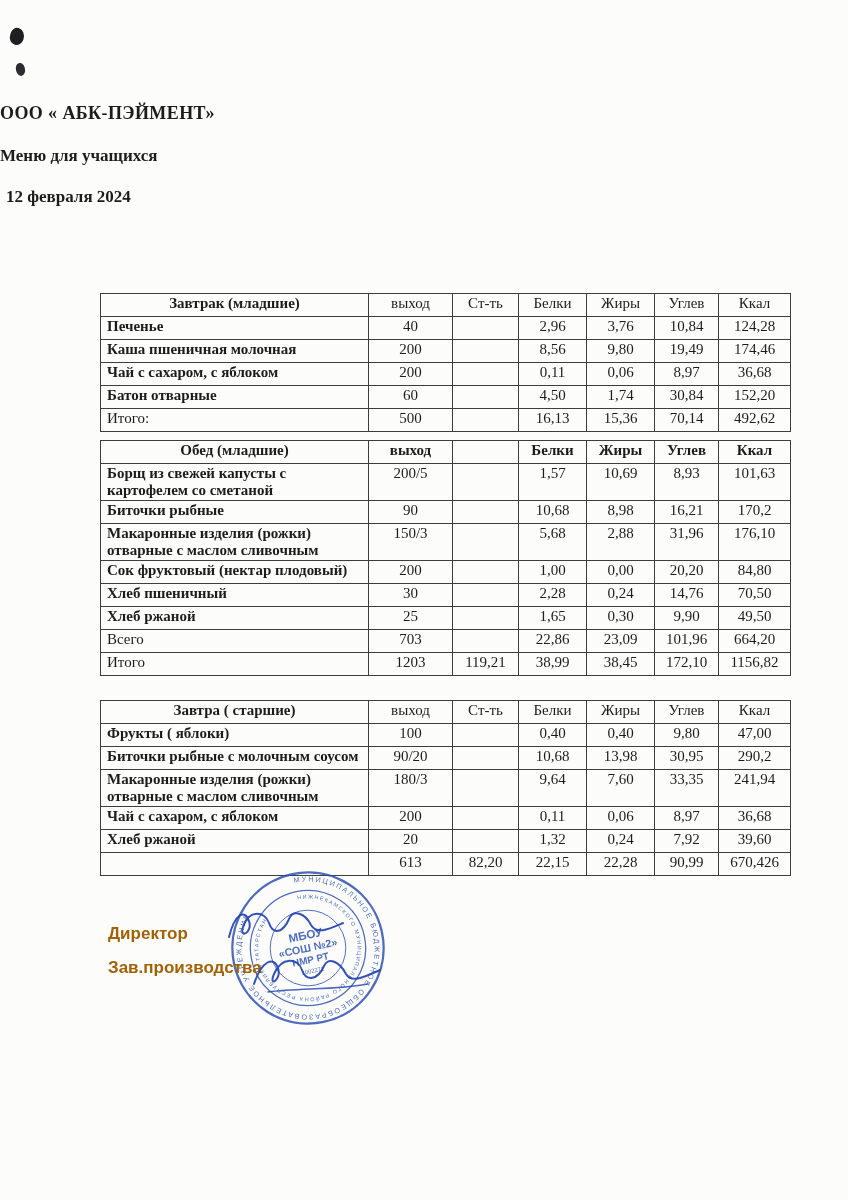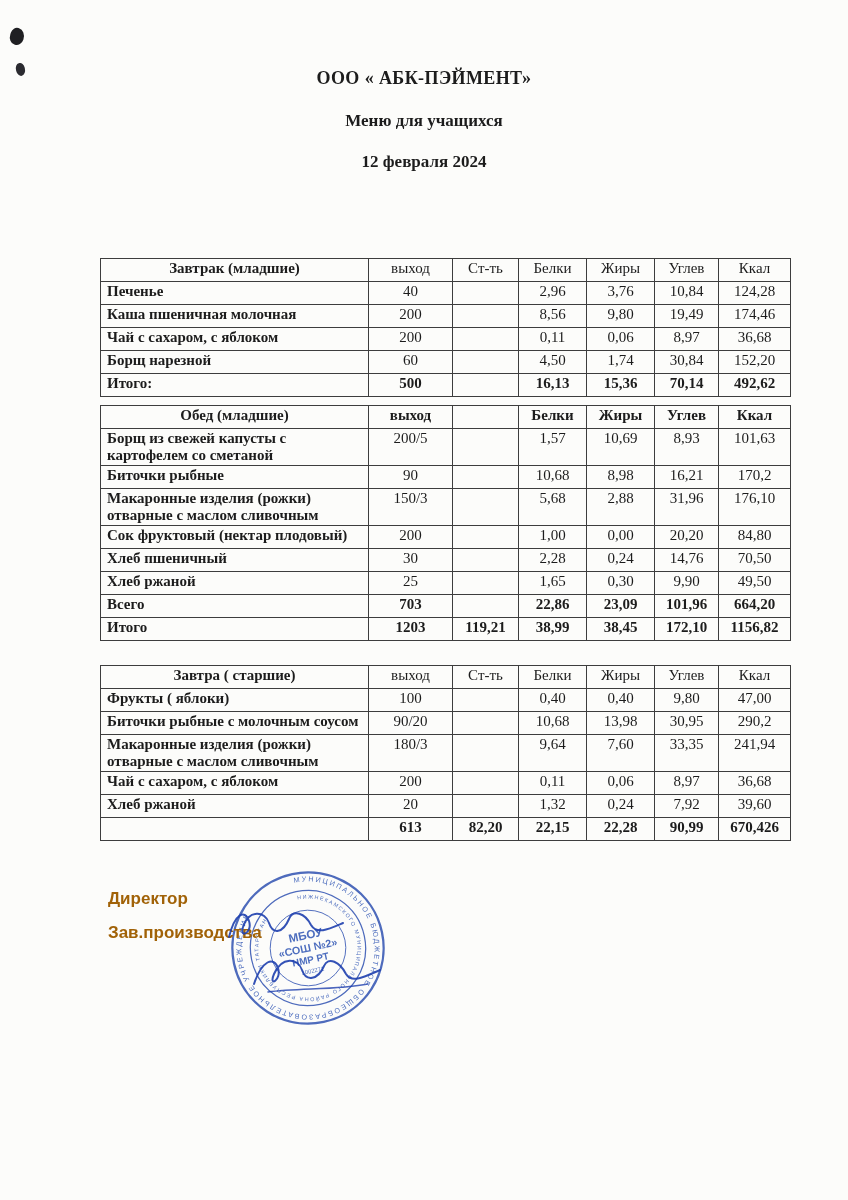--- a/index.html
+++ b/index.html
@@ -25,22 +25,21 @@
     border-radius: 45% 60% 50% 55%;
     transform: rotate(18deg);
   }
   .scan-mark-2 {
     position: absolute; left: 16px; top: 63px;
     width: 9px; height: 13px; background: #2b2b30;
     border-radius: 50% 45% 55% 50%;
     transform: rotate(-14deg);
   }
   .titles {
-    padding-top: 68px;
-    text-align: center;
+    padding-top: 103px;
   }
   .doc-title {
     font-size: 18px;
     font-weight: bold;
     margin: 0 0 22px 0;
     letter-spacing: .4px;
   }
   .doc-subtitle {
     font-size: 17px;
     font-weight: bold;
@@ -69,21 +68,21 @@
     padding: 1px 6px;
     height: 20px;
     vertical-align: top;
     text-align: center;
     overflow: hidden;
   }
   table.menu th { font-weight: normal; }
   table.menu th.name-col { font-weight: bold; text-align: center; }
   table.menu th.bold { font-weight: bold; }
   table.menu td.name-col { text-align: left; font-weight: bold; }
-  table.menu tr.bold-row td { font-weight: bold; }
+  table.menu tr.bold-row td { font-weight: normal; }
   .footer-block {
     position: relative;
     margin: 48px 0 0 108px;
     font-family: "Liberation Sans", "DejaVu Sans", sans-serif;
     font-size: 17px;
     font-weight: bold;
     color: #a16207;
     z-index: 3;
   }
   .footer-line { margin: 0 0 14px 0; }
@@ -164,21 +163,21 @@
           <tr>
             <td class="name-col">Чай с сахаром, с яблоком</td>
             <td>200</td>
             <td></td>
             <td>0,11</td>
             <td>0,06</td>
             <td>8,97</td>
             <td>36,68</td>
           </tr>
           <tr>
-            <td class="name-col">Борщ нарезной</td>
+            <td class="name-col">Батон отварные</td>
             <td>60</td>
             <td></td>
             <td>4,50</td>
             <td>1,74</td>
             <td>30,84</td>
             <td>152,20</td>
           </tr>
           <tr class="bold-row">
             <td class="name-col">Итого:</td>
             <td>500</td>

